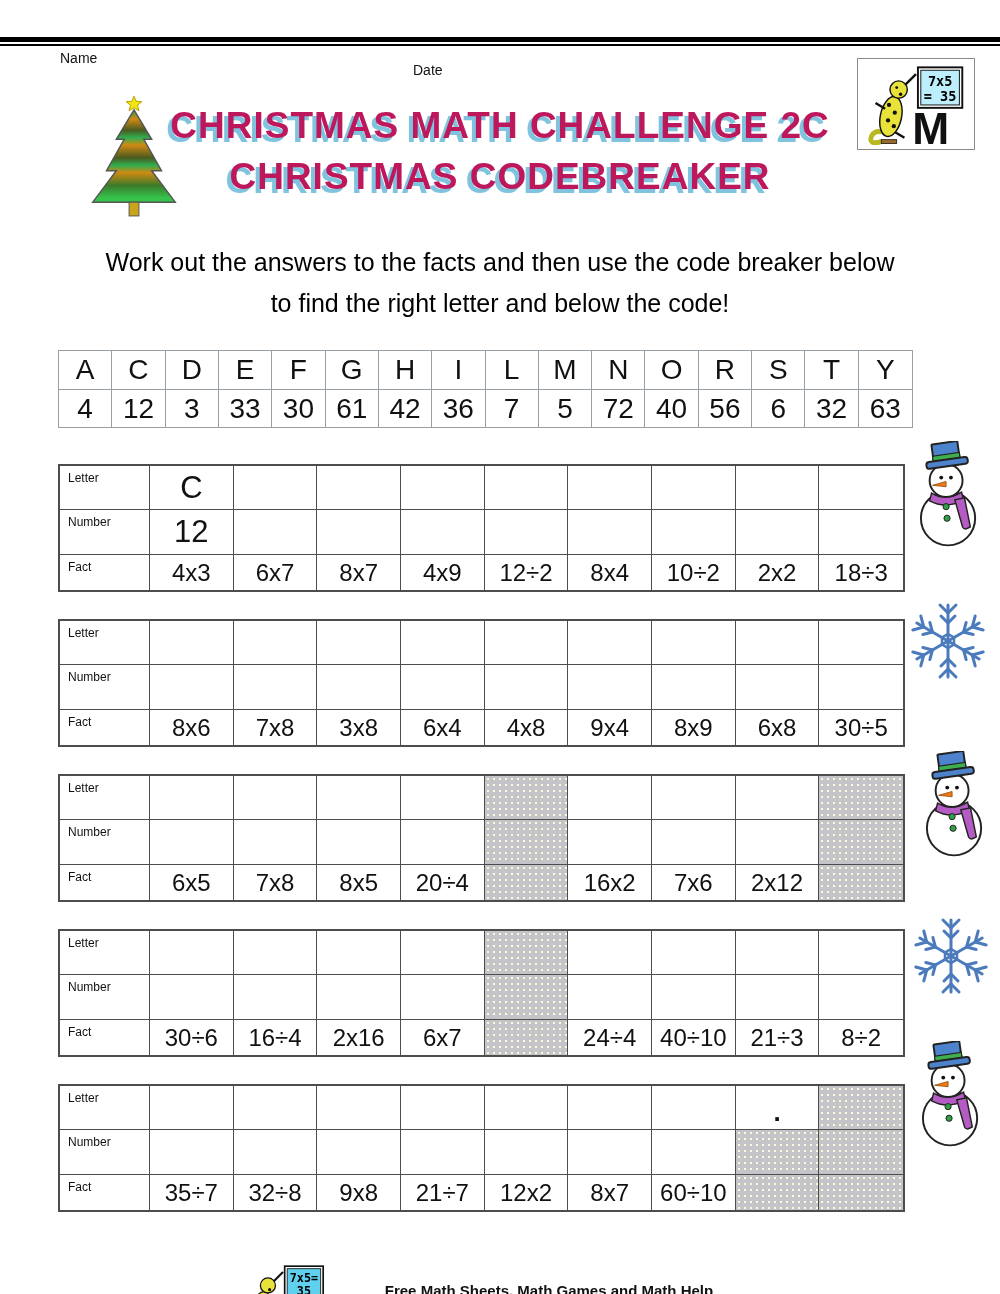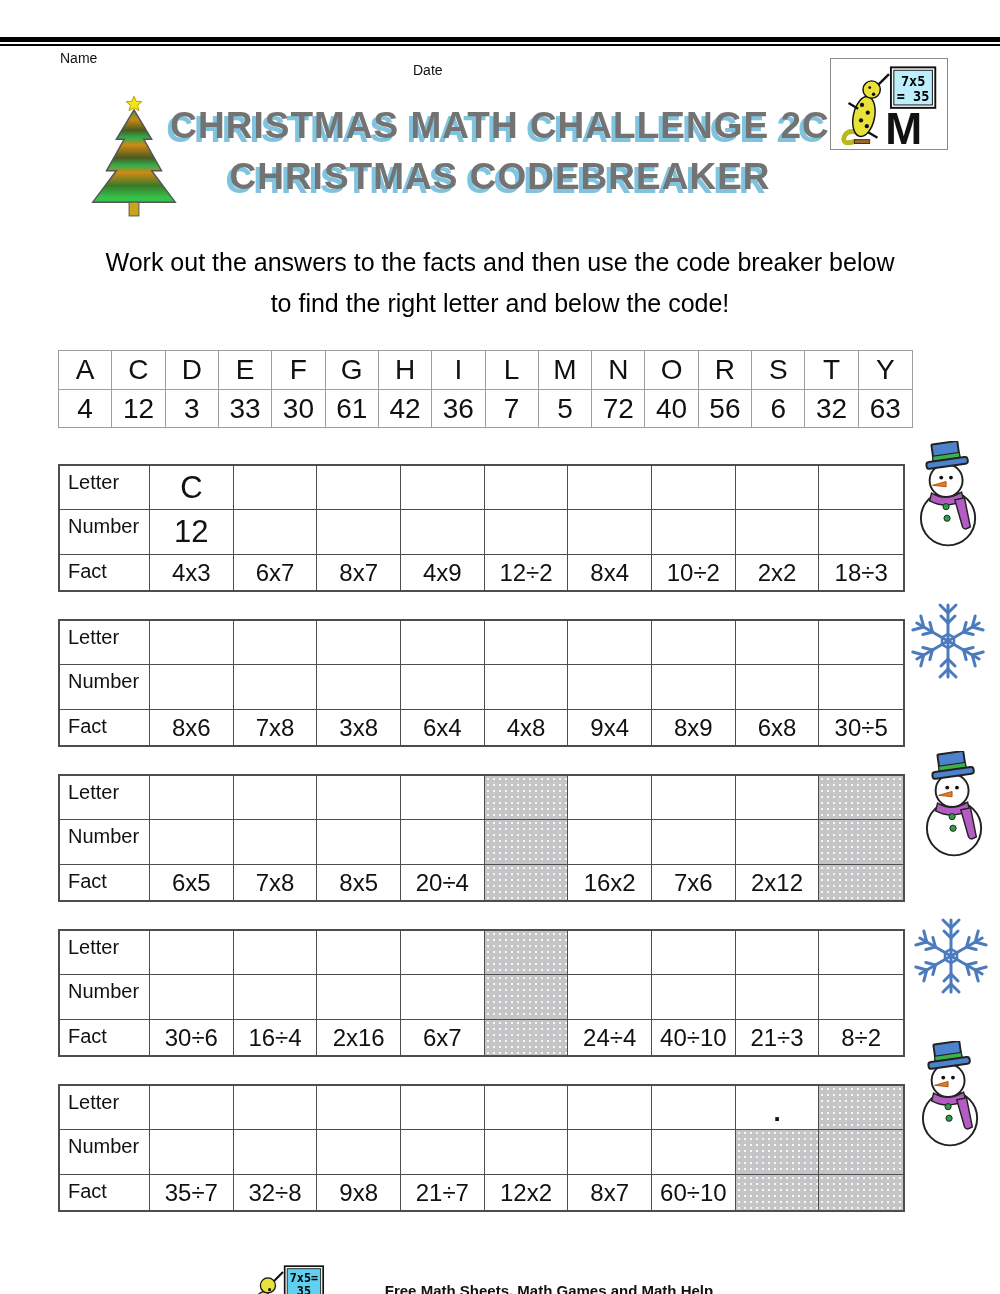--- a/index.html
+++ b/index.html
@@ -9,50 +9,50 @@
   .rule{margin-top:37px;}
   .rule .bar1{height:5px;background:#000;}
   .rule .bar2{height:2px;background:#000;margin-top:2px;}
   
   .idrow{position:relative;height:24px;margin-top:4px;font-size:14px;}
   .idrow .name{position:absolute;left:60px;top:0;}
   .idrow .date{position:absolute;left:413px;top:12px;}
   
   .titles{margin-top:26px;text-align:center;}
   .titles .tl{font-size:37px;font-weight:900;letter-spacing:1px;line-height:51px;
-    color:#737373;text-shadow:-4px 4px 0 #7fc3de;}
+    color:#be185d;text-shadow:-4px 4px 0 #7fc3de;}
   
   .instructions{margin-top:40px;text-align:center;font-size:25px;line-height:41px;color:#000;}
   
   .codetable{margin:26px 0 0 58px;width:853px;display:grid;
     grid-template-columns:repeat(16,1fr);grid-template-rows:39px 37px;
     border:1px solid #98a0a6;background:#fff;}
   .cc{display:flex;align-items:center;justify-content:center;font-size:28px;
     border-right:1px solid #98a0a6;border-bottom:1px solid #98a0a6;}
   .cc:nth-child(16n){border-right:none;}
   .cc:nth-child(n+17){border-bottom:none;}
   
   .ptables{margin-left:58px;width:847px;}
   .ptable{margin-top:27px;display:grid;grid-template-columns:90px repeat(9,1fr);
     grid-template-rows:44px 45px 35px;border:2px solid #4d4d4d;background:#fff;}
   .ptable:first-child{margin-top:36px;}
   .pc{display:flex;align-items:center;justify-content:center;
     border-right:1px solid #4d4d4d;border-bottom:1px solid #4d4d4d;font-size:24px;}
   .pc:nth-child(10n){border-right:none;}
   .pc:nth-child(n+21){border-bottom:none;}
   .pc.plabel{justify-content:flex-start;align-items:flex-start;
-    padding:5px 0 0 8px;font-size:20px;}
+    padding:5px 0 0 8px;font-size:12px;}
   .pc.big{font-size:31px;}
   .pc.dot{align-items:flex-end;font-size:26px;font-weight:bold;line-height:1;padding-bottom:4px;}
   .pc.gray{background-color:#c4c4c9;
     background-image:radial-gradient(circle, rgba(255,252,225,0.95) 1px, rgba(0,0,0,0) 1.2px);
     background-size:6px 6px;}
   
   .tree{position:absolute;left:80px;top:96px;}
-  .brandbox{position:absolute;left:830px;top:58px;width:116px;height:90px;
+  .brandbox{position:absolute;left:857px;top:58px;width:116px;height:90px;
     border:1px solid #8a8a8a;background:#fff;display:flex;align-items:center;justify-content:center;}
   .deco{position:absolute;}
   .deco0{left:918px;top:441px;} .deco1{left:908px;top:601px;}
   .deco2{left:924px;top:751px;} .deco3{left:911px;top:916px;}
   .deco4{left:920px;top:1041px;}
   
   .footer{margin-top:42px;display:flex;justify-content:center;align-items:center;}
   .footer .mark{width:96px;height:72px;margin-right:2px;}
   .fright{display:flex;flex-direction:column;}
   .tagline{font-size:15px;font-weight:bold;text-align:center;padding:0 4px 2px 4px;margin-top:28px;}

